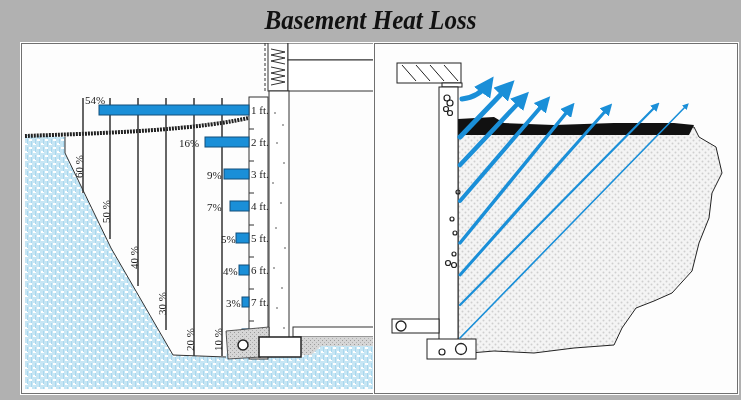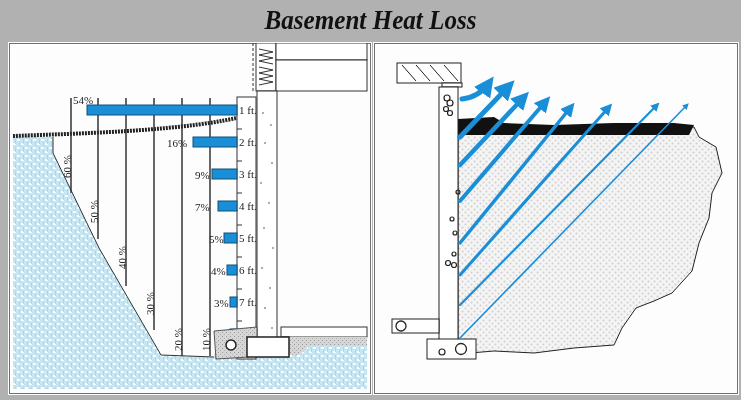--- a/index.html
+++ b/index.html
@@ -11,21 +11,21 @@
     position: absolute; left: 0; top: 0; width: 741px; height: 40px;
     text-align: center; font-style: italic; font-weight: bold;
     font-size: 27px; line-height: 40px; color: #111;
     font-family: "Liberation Serif", serif;
     transform: scaleX(0.93);
   }
   .panel {
     position: absolute; top: 42px; background: #fdfdfd;
     border: 1px solid #ffffff; box-shadow: inset 0 0 0 1px #707070;
   }
-  #left-panel { left: 8px; width: 362px; height: 351px; text-align: center; }
+  #left-panel { left: 20px; width: 362px; height: 351px; text-align: center; }
   #right-panel { left: 373px; width: 364px; height: 351px; }
   svg { position: absolute; left: 0; top: 0; }
   .lbl { font-family: "Liberation Serif", serif; font-size: 11px; fill: #222; }
 </style>
 </head>
 <body>
 
 <div class="title">Basement Heat Loss</div>
 
 <div class="panel" id="left-panel">

